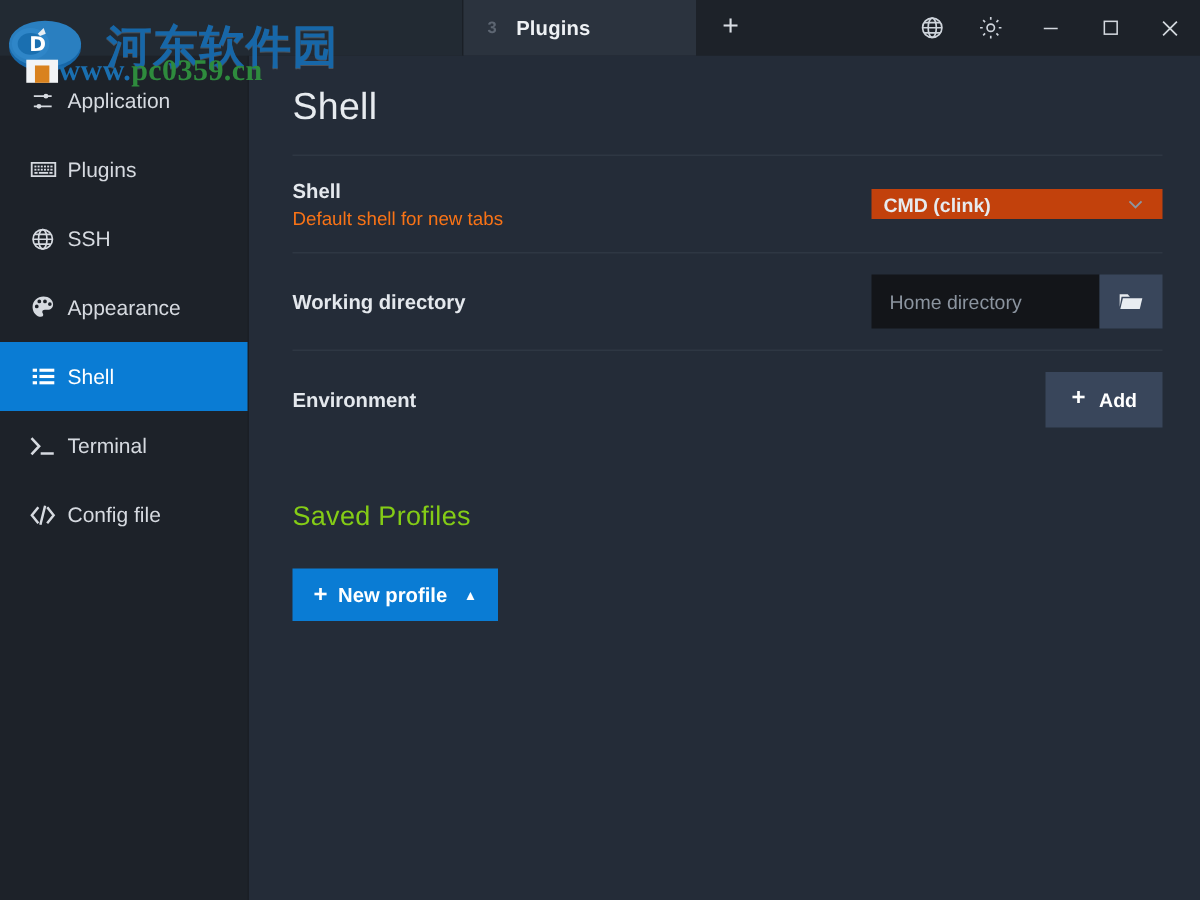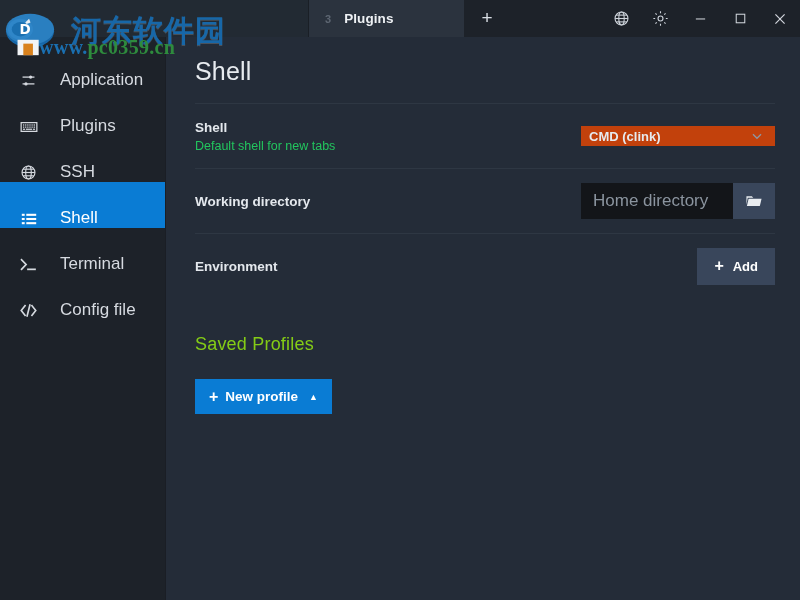--- a/index.html
+++ b/index.html
@@ -118,25 +118,25 @@
     width: 166px;
     min-width: 166px;
     background: #1d2229;
     padding-top: 7px;
     border-right: 1px solid #1a1e25;
   }
 
   .nav-item {
     height: 46px;
     display: flex;
-    align-items: flex-end;
-    gap: 22px;
+    align-items: center;
+    gap: 7px;
     padding: 0 0 0 19px;
     color: #d6dae0;
-    font-size: 17px;
+    font-size: 14px;
   }
 
   .nav-item.active {
     background: #0a7cd4;
     color: #ffffff;
   }
 
   .nav-ico {
     width: 19px;
     height: 19px;
@@ -188,21 +188,21 @@
 
   .srow-text { display: flex; flex-direction: column; gap: 4px; }
 
   .srow-name {
     color: #e4e8ed;
     font-size: 13.5px;
     font-weight: bold;
   }
 
   .srow-desc {
-    color: #22c55e;
+    color: #f97316;
     font-size: 12.5px;
   }
 
   .srow-ctl { display: flex; align-items: center; }
 
   
   .select {
     width: 194px;
     height: 20px;
     background: #c2410c;
@@ -220,21 +220,21 @@
   
   .input-group { display: flex; align-items: stretch; }
 
   .text-input {
     width: 152px;
     height: 36px;
     background: #131519;
     border: none;
     outline: none;
     color: #e6eaee;
-    font-size: 17px;
+    font-size: 13px;
     padding: 10px 12px;
     font-family: "Liberation Sans", sans-serif;
   }
   .text-input::placeholder { color: #8b949f; }
 
   .icon-btn {
     width: 42px;
     height: 36px;
     background: #39465b;
     display: flex;
@@ -413,20 +413,28 @@
             <circle cx="10" cy="10" r="7.6"></circle>
             <ellipse cx="10" cy="10" rx="3.3" ry="7.6"></ellipse>
             <line x1="2.5" y1="10" x2="17.5" y2="10"></line>
             <line x1="3.7" y1="6.1" x2="16.3" y2="6.1"></line>
             <line x1="3.7" y1="13.9" x2="16.3" y2="13.9"></line>
           </svg>
         </span>
         <span class="nav-label">SSH</span>
       </div>
 
+      <div class="nav-item">
+        <span class="nav-ico">
+          <svg width="18" height="18" viewBox="0 0 20 20" fill="currentColor">
+            <path d="M10 1.9c-4.5 0-8.1 3.4-8.1 7.7s3.2 7.3 6.2 7.3c1.2 0 1.7-.7 1.7-1.5 0-.9-.7-1.3-.7-2.1 0-.9.8-1.6 1.9-1.6h2.1c2.3 0 4-1.6 4-3.9 0-3.3-3-5.9-7.1-5.9zM5 10.6a1.4 1.4 0 110-2.8 1.4 1.4 0 010 2.8zm1.9-3.7a1.4 1.4 0 110-2.8 1.4 1.4 0 010 2.8zm4.2 0a1.4 1.4 0 110-2.8 1.4 1.4 0 010 2.8zm3.6 2a1.35 1.35 0 110-2.7 1.35 1.35 0 010 2.7z"></path>
+          </svg>
+        </span>
+        <span class="nav-label">Appearance</span>
+      </div>
 
       <div class="nav-item active">
         <span class="nav-ico">
           <svg width="18" height="18" viewBox="0 0 20 20" fill="currentColor">
             <rect x="2" y="4.2" width="3.2" height="2.3"></rect>
               <rect x="7" y="4.2" width="11" height="2.3"></rect>
             <rect x="2" y="8.85" width="3.2" height="2.3"></rect>
               <rect x="7" y="8.85" width="11" height="2.3"></rect>
             <rect x="2" y="13.5" width="3.2" height="2.3"></rect>
               <rect x="7" y="13.5" width="11" height="2.3"></rect>

